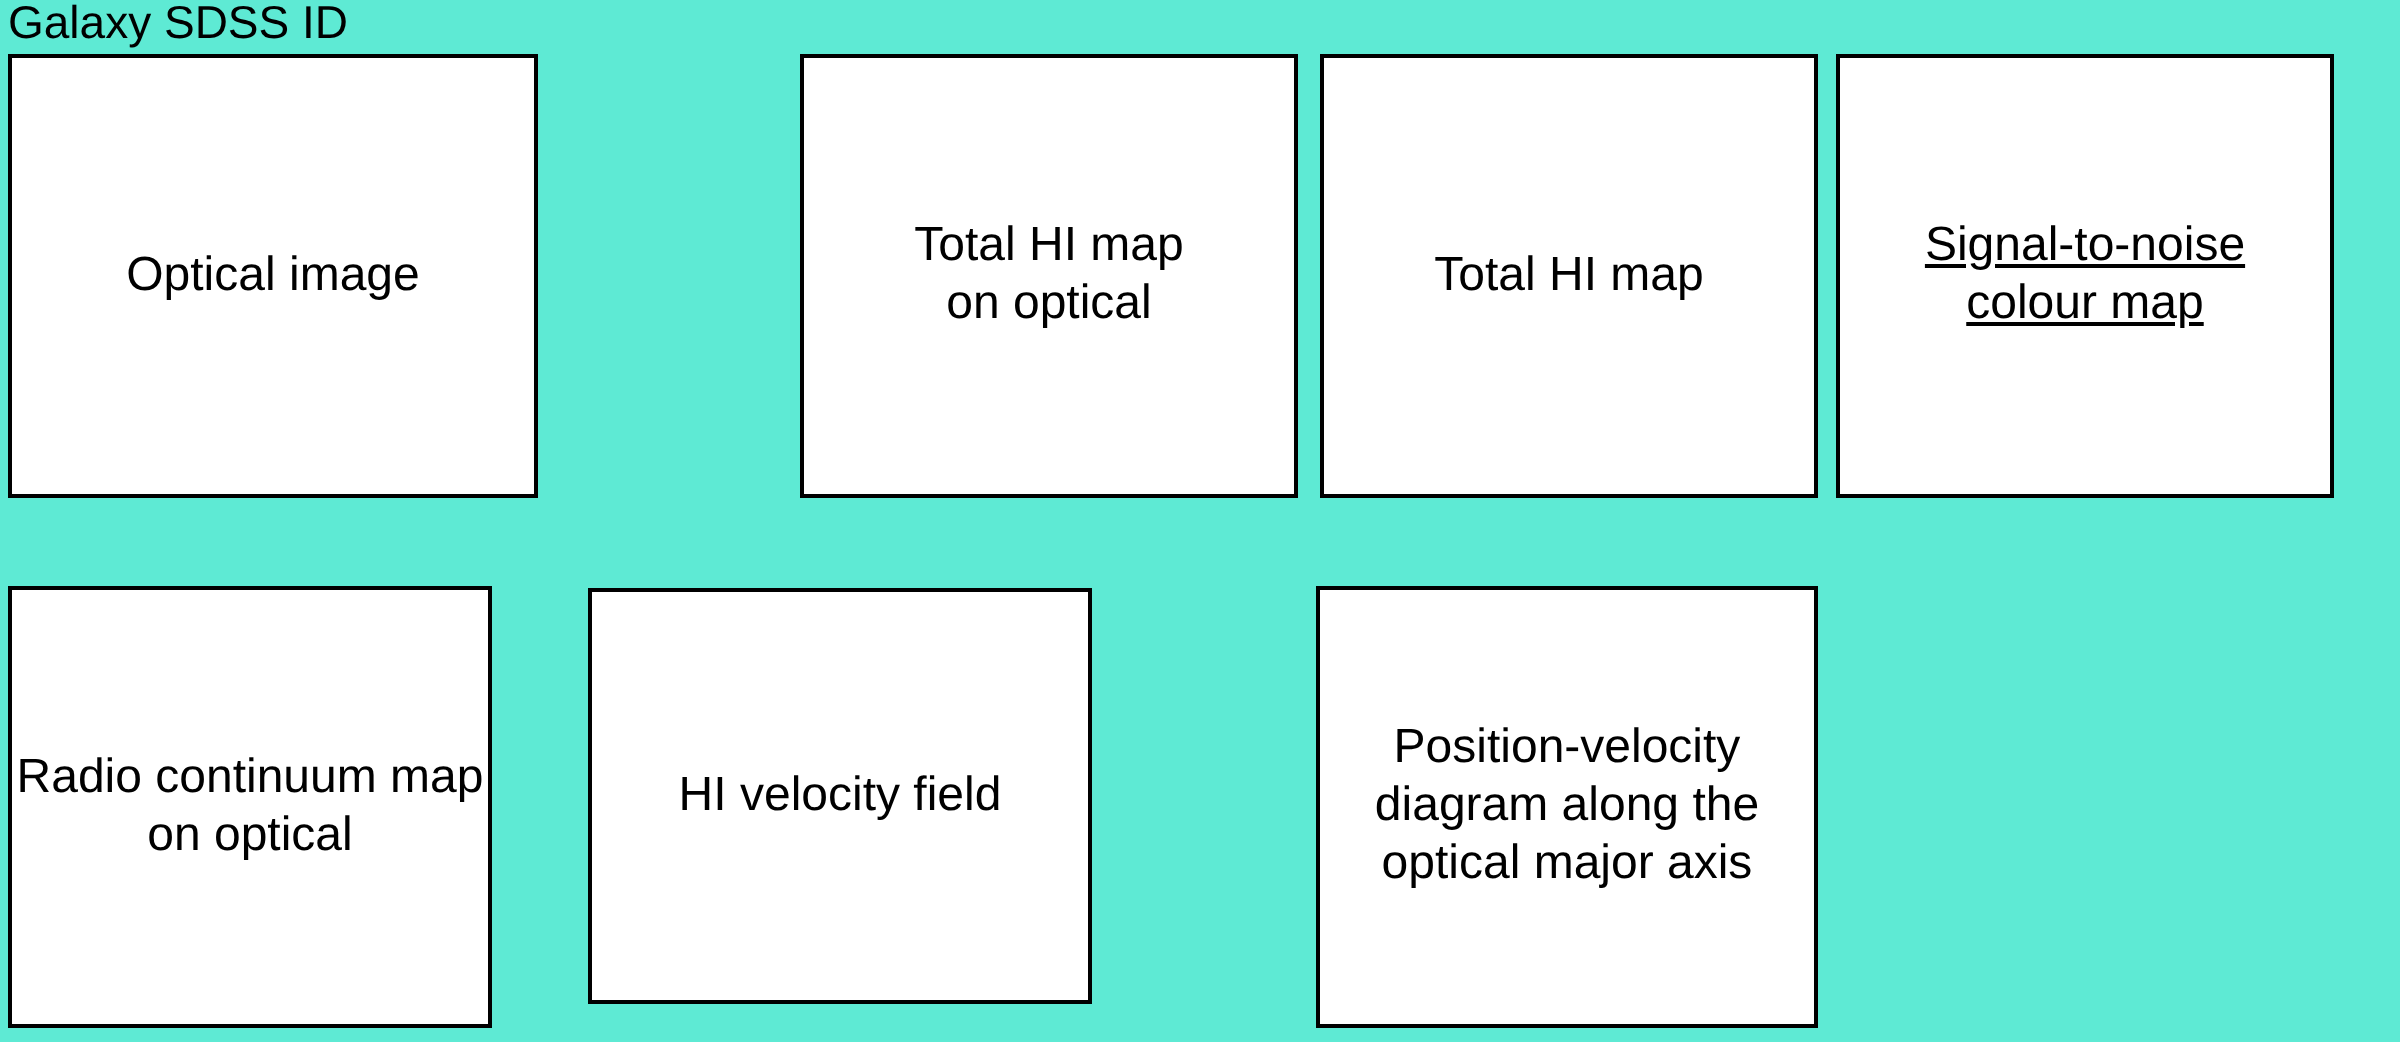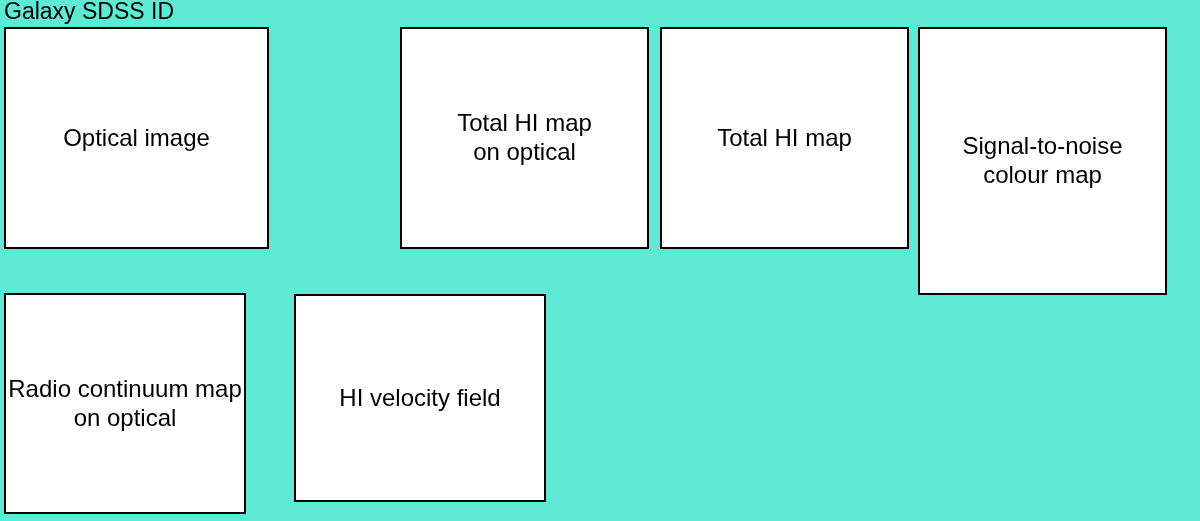--- a/index.html
+++ b/index.html
@@ -38,21 +38,21 @@
     line-height: 1.2;
     text-align: center;
     white-space: pre-line;
     color: #000000;
     padding: 0 2px;
   }
   
   .p1 { left: 4px;   top: 27px;  width: 265px; height: 222px; }
   .p2 { left: 400px; top: 27px;  width: 249px; height: 222px; }
   .p3 { left: 660px; top: 27px;  width: 249px; height: 222px; }
-  .p4 { left: 918px; top: 27px;  width: 249px; height: 268px; }
+  .p4 { left: 918px; top: 27px;  width: 249px; height: 222px; text-decoration: underline; }
   
   .p5 { left: 4px;   top: 293px; width: 242px; height: 221px; }
   .p6 { left: 294px; top: 294px; width: 252px; height: 208px; }
   .p7 { left: 658px; top: 293px; width: 251px; height: 221px; }
   .p8 { left: 946px; top: 293px; width: 249px; height: 221px; }
 </style>
 </head>
 <body>
 
 <div class="canvas">
@@ -79,15 +79,20 @@
 
   <div class="panel p5">
     <span class="panel-label">Radio continuum map
 on optical</span>
   </div>
 
   <div class="panel p6">
     <span class="panel-label">HI velocity field</span>
   </div>
 
+  <div class="panel p7">
+    <span class="panel-label">Position-velocity
+diagram along the
+optical major axis</span>
+  </div>
 
 
 </div>
 
 </body></html>

